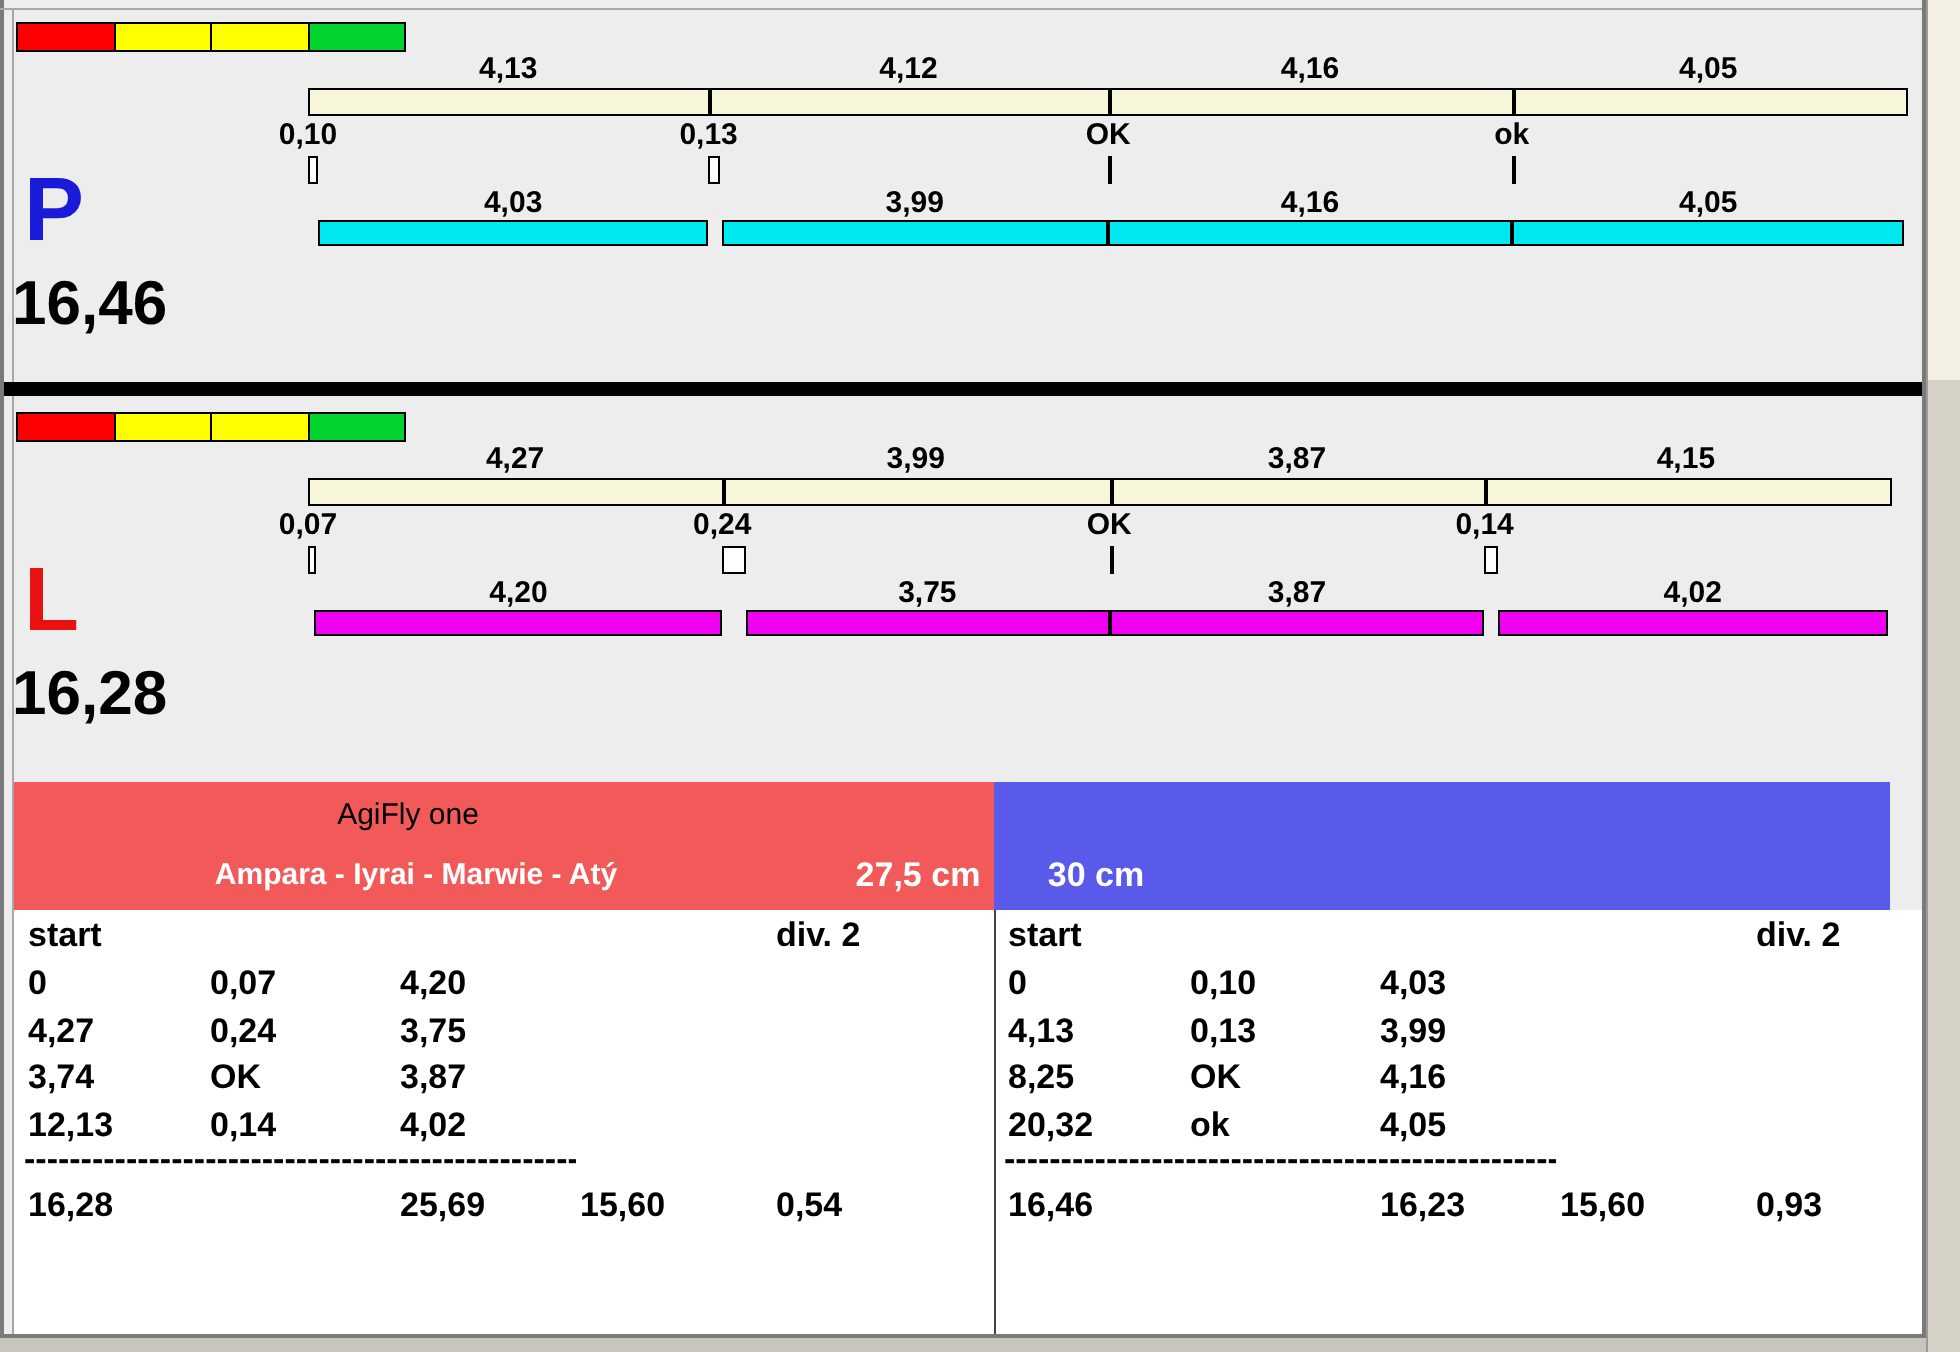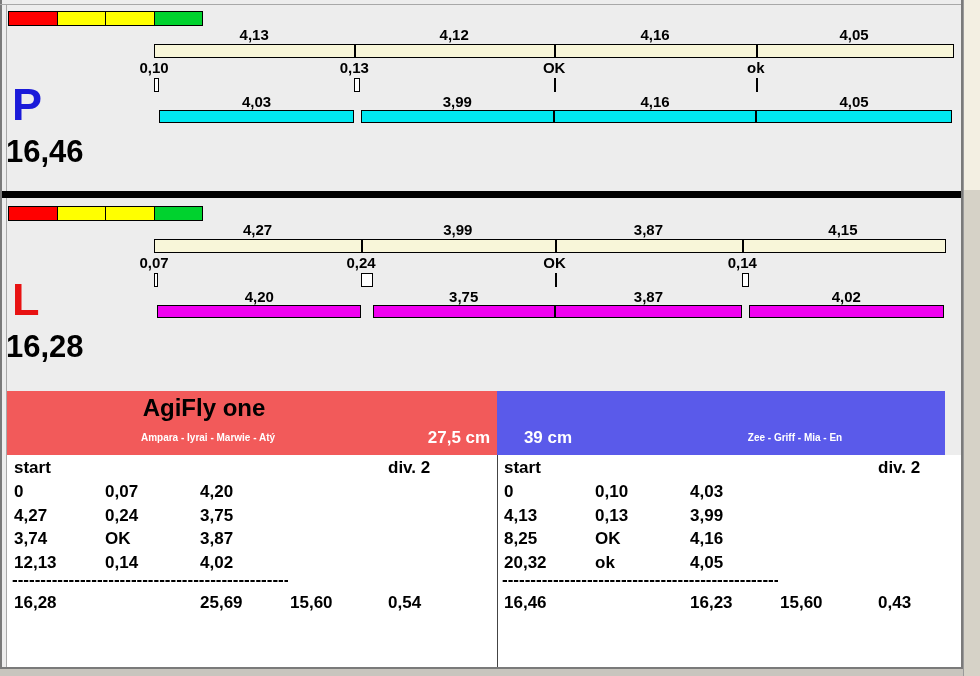--- a/index.html
+++ b/index.html
@@ -7,23 +7,23 @@
           font-family:"Liberation Sans",sans-serif;color:#000;}
   #app-window{position:absolute;left:0;top:0;width:963px;height:676px;background:#EDEDED;}
   .win-border{position:absolute;background:#7a7a7a;}
   .panel{position:absolute;left:0;width:963px;height:187px;}
   #panelP{top:4px;}
   #panelL{top:199px;}
   #separator{position:absolute;left:2px;top:191px;width:959px;height:7px;background:#000;}
   #team-band-red{position:absolute;left:7px;top:391px;width:490px;height:64px;background:#F25A5A;}
   #team-band-blue{position:absolute;left:497px;top:391px;width:448px;height:64px;background:#5A5AEA;}
   .team-name{position:absolute;top:396px;transform:translateX(-50%);white-space:nowrap;
-             font-weight:bold;font-size:24px;line-height:24px;color:#000;}
+             font-weight:normal;font-size:15px;line-height:24px;color:#000;}
   .team-members{position:absolute;top:428px;transform:translateX(-50%);white-space:nowrap;
-             font-weight:bold;font-size:10px;line-height:19px;color:#fff;}
+             font-weight:bold;font-size:15px;line-height:19px;color:#fff;}
   .cm-label{position:absolute;top:427px;transform:translateX(-50%);white-space:nowrap;
              font-weight:bold;font-size:17px;line-height:21px;color:#fff;}
   #datetime-box{position:absolute;left:397px;top:392px;width:208px;height:34px;background:#fff;
              font-size:21px;line-height:34px;text-align:center;white-space:nowrap;}
   #table-area{position:absolute;left:7px;top:455px;width:954px;height:212px;background:#fff;}
   #table-divider{position:absolute;left:497px;top:455px;width:1px;height:212px;background:#444;}
   .result-block{position:absolute;top:455px;height:212px;}
   #result-left{left:8px;width:488px;}
   #result-right{left:498px;width:460px;}
   #desktop-right{position:absolute;left:963px;top:0;width:17px;height:676px;background:#D6D2C7;border-left:1px solid #9a9a9a;}
@@ -125,23 +125,22 @@
         <div style="position: absolute; left: 846.337px; top: 89px; transform: translateX(-50%); white-space: nowrap; font: bold 15px / 17px &quot;Liberation Sans&quot;, sans-serif;">4,02</div>
         <div style="position: absolute; left: 749.095px; top: 106px; width: 192.485px; height: 11px; background: rgb(240, 0, 240); border: 1px solid rgb(0, 0, 0);"></div>
         <div style="position: absolute; left: 12px; top: 77px; font: bold 45px / 48px &quot;Liberation Sans&quot;, sans-serif; color: rgb(232, 18, 18);">L</div>
         <div style="position: absolute; left: 6px; top: 130px; font: bold 31px / 36px &quot;Liberation Sans&quot;, sans-serif;">16,28</div>
       </div>
 
     <div id="team-band-red"></div>
     <div id="team-band-blue"></div>
     <div class="team-name" style="left:204px;">AgiFly one</div>
     <div class="team-members" style="left:208px;">Ampara - Iyrai - Marwie - Atý</div>
-    <div class="team-members" style="left:795px;">Zee - Griff - Mia - En</div>
     <div class="cm-label" style="left:459px;">27,5 cm</div>
-    <div class="cm-label" style="left:548px;">39 cm</div>
+    <div class="cm-label" style="left:548px;">30 cm</div>
 
     <div id="table-area"></div>
     <div id="table-divider"></div>
     <div class="result-block" id="result-left">
         <div style="position: absolute; left: 6px; top: 3px; font: bold 17px / 20px &quot;Liberation Sans&quot;, sans-serif;">start</div>
         <div style="position: absolute; left: 380px; top: 3px; font: bold 17px / 20px &quot;Liberation Sans&quot;, sans-serif;">div. 2</div>
         <div style="position: absolute; left: 6px; top: 27px; font: bold 17px / 20px &quot;Liberation Sans&quot;, sans-serif;">0</div>
         <div style="position: absolute; left: 97px; top: 27px; font: bold 17px / 20px &quot;Liberation Sans&quot;, sans-serif;">0,07</div>
         <div style="position: absolute; left: 192px; top: 27px; font: bold 17px / 20px &quot;Liberation Sans&quot;, sans-serif;">4,20</div>
         <div style="position: absolute; left: 6px; top: 51px; font: bold 17px / 20px &quot;Liberation Sans&quot;, sans-serif;">4,27</div>
@@ -171,21 +170,21 @@
         <div style="position: absolute; left: 6px; top: 74px; font: bold 17px / 20px &quot;Liberation Sans&quot;, sans-serif;">8,25</div>
         <div style="position: absolute; left: 97px; top: 74px; font: bold 17px / 20px &quot;Liberation Sans&quot;, sans-serif;">OK</div>
         <div style="position: absolute; left: 192px; top: 74px; font: bold 17px / 20px &quot;Liberation Sans&quot;, sans-serif;">4,16</div>
         <div style="position: absolute; left: 6px; top: 98px; font: bold 17px / 20px &quot;Liberation Sans&quot;, sans-serif;">20,32</div>
         <div style="position: absolute; left: 97px; top: 98px; font: bold 17px / 20px &quot;Liberation Sans&quot;, sans-serif;">ok</div>
         <div style="position: absolute; left: 192px; top: 98px; font: bold 17px / 20px &quot;Liberation Sans&quot;, sans-serif;">4,05</div>
         <div style="position: absolute; left: 4px; top: 117px; width: 276px; height: 16px; overflow: hidden; white-space: nowrap; font: bold 17px / 16px &quot;Liberation Sans&quot;, sans-serif;">----------------------------------------------------------------------</div>
         <div style="position: absolute; left: 6px; top: 138px; font: bold 17px / 20px &quot;Liberation Sans&quot;, sans-serif;">16,46</div>
         <div style="position: absolute; left: 192px; top: 138px; font: bold 17px / 20px &quot;Liberation Sans&quot;, sans-serif;">16,23</div>
         <div style="position: absolute; left: 282px; top: 138px; font: bold 17px / 20px &quot;Liberation Sans&quot;, sans-serif;">15,60</div>
-        <div style="position: absolute; left: 380px; top: 138px; font: bold 17px / 20px &quot;Liberation Sans&quot;, sans-serif;">0,43</div>
+        <div style="position: absolute; left: 380px; top: 138px; font: bold 17px / 20px &quot;Liberation Sans&quot;, sans-serif;">0,93</div>
       </div>
 
     <div class="win-border" style="left:0;top:667px;width:963px;height:2px;"></div>
   </div>
 
   <div id="desktop-bottom">
     
     
     
     

